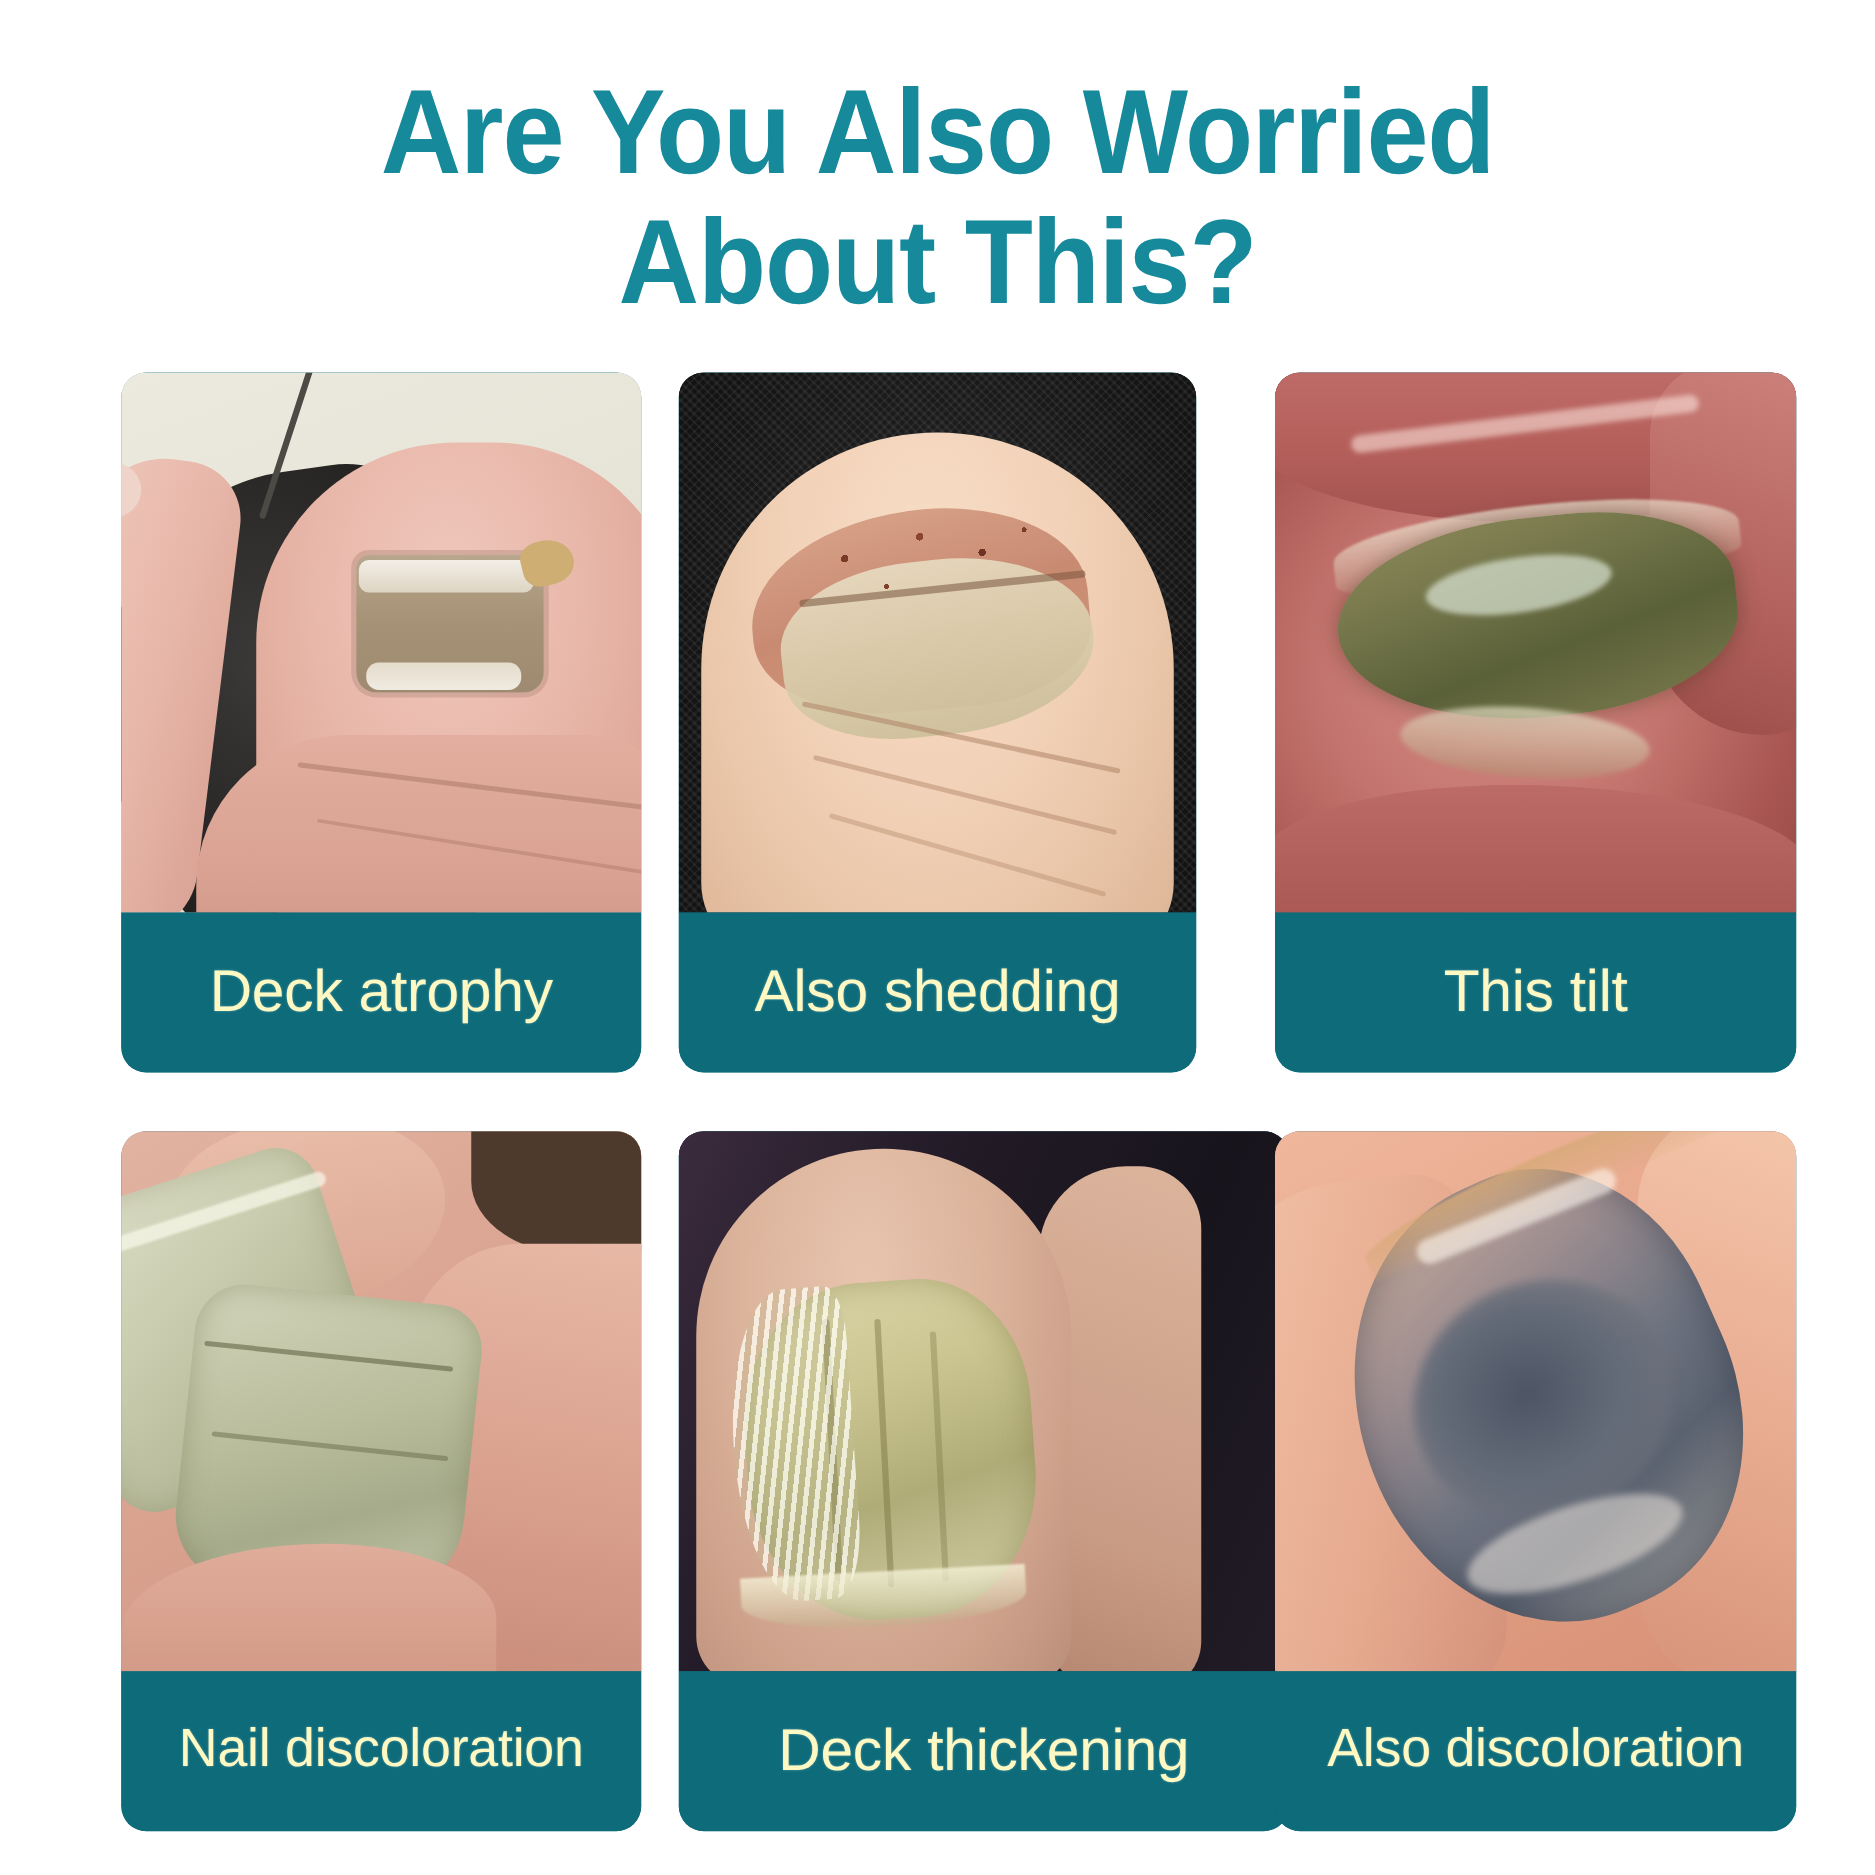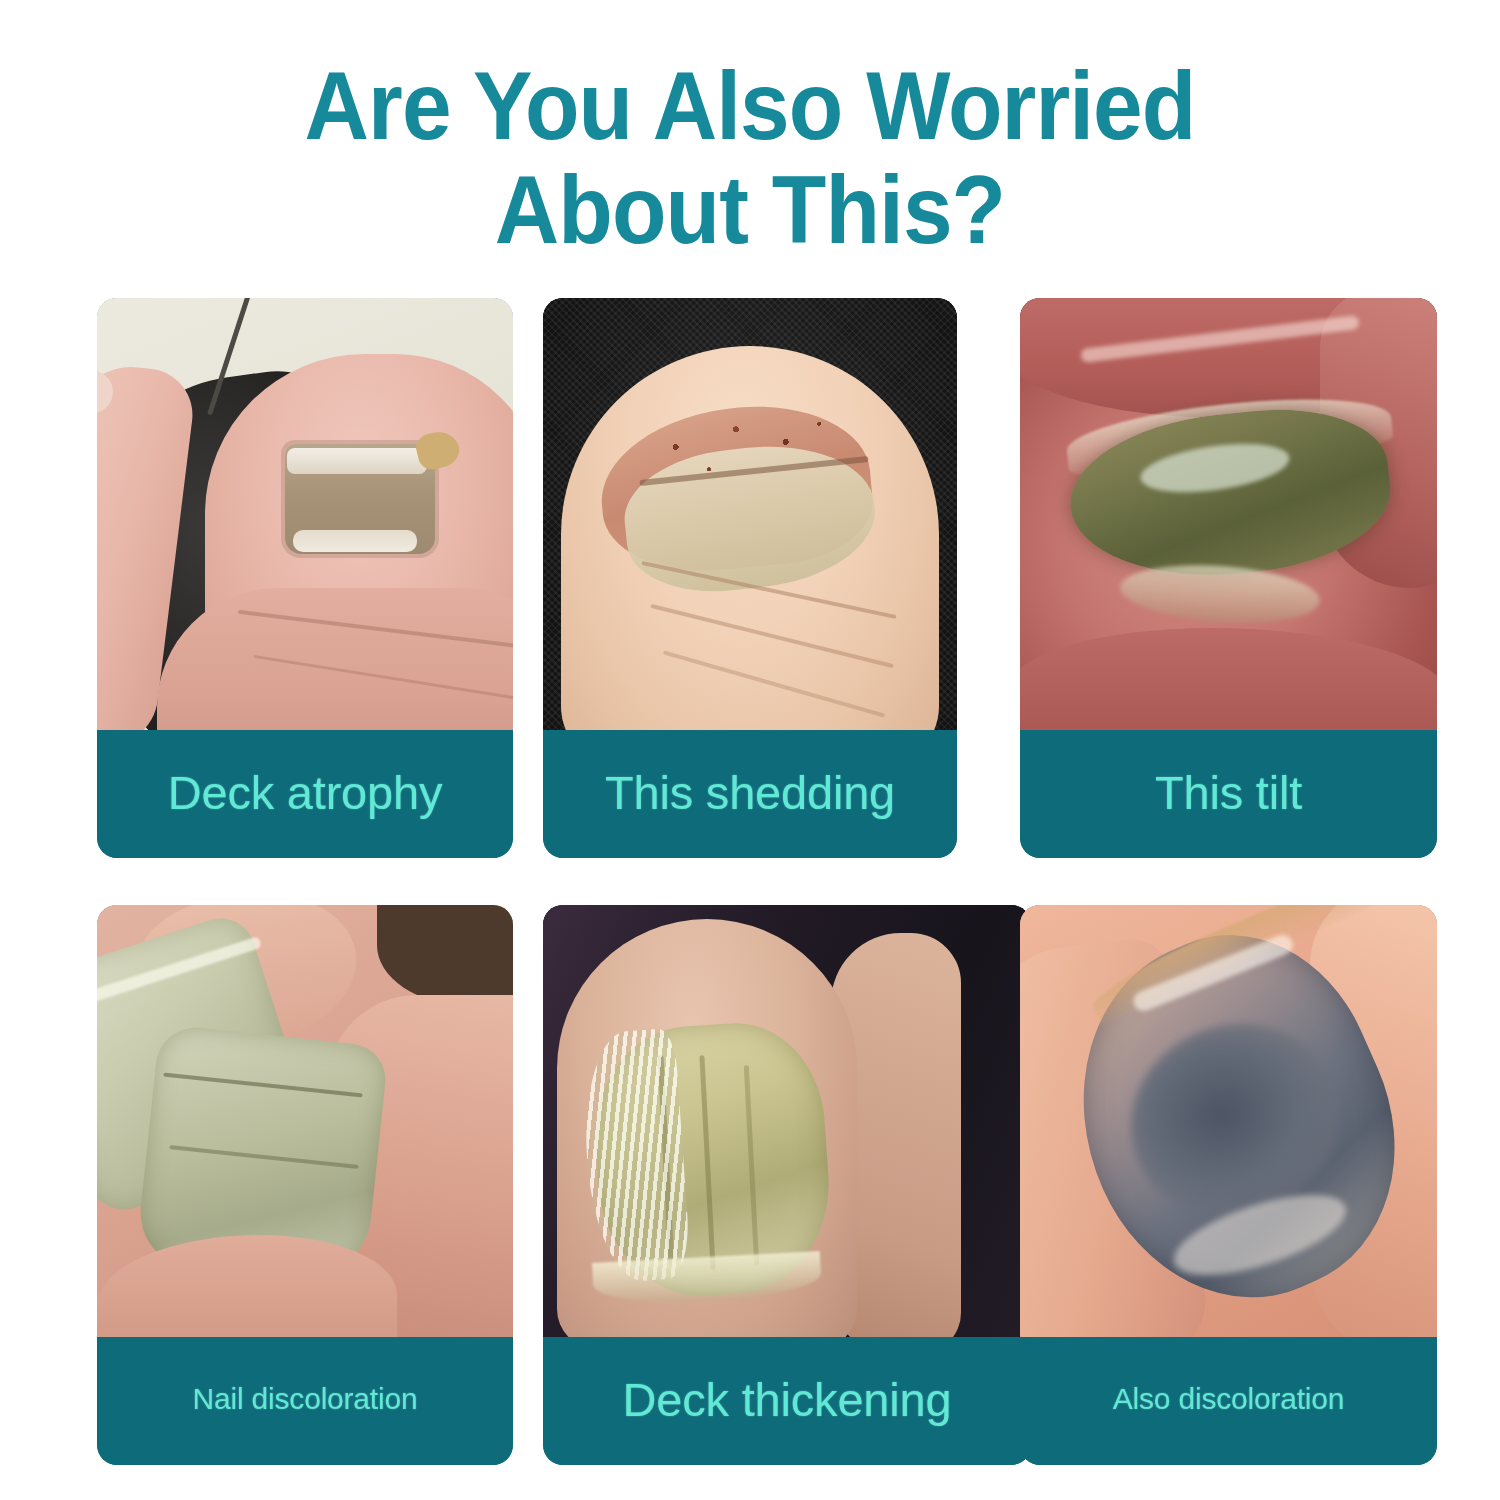--- a/index.html
+++ b/index.html
@@ -70,29 +70,29 @@
     top: 432px;
     bottom: 0;
     background: #0d6b7a;
     display: flex;
     align-items: center;
     justify-content: center;
     border-bottom-left-radius: 20px;
     border-bottom-right-radius: 20px;
   }
   .label-bar .txt {
-    color: #5eead4;
+    color: #fef9c3;
     font-size: 47px;
     font-weight: normal;
     letter-spacing: -0.2px;
     white-space: nowrap;
     padding-bottom: 4px;
     text-shadow: 0 0 2px rgba(255,255,255,0.35);
   }
-  .card.tight .label-bar .txt { font-size: 30px; }
+  .card.tight .label-bar .txt { font-size: 43px; }
 
   
   .layer { position: absolute; }
 
   
   .p1 { background: #e8e7dd; }
   .p1 .wall {
     inset: 0;
     background:
       linear-gradient(160deg, #eceadf 0%, #e6e4d6 45%, #dedccd 100%);
@@ -458,21 +458,21 @@
       <div class="layer toe"></div>
       <div class="layer nailbed"></div>
       <div class="layer nailplate"></div>
       <div class="layer gap"></div>
       <div class="layer dots"></div>
       <div class="layer w1"></div>
       <div class="layer w2"></div>
       <div class="layer w3"></div>
     </div>
     <div class="label-bar">
-      <span class="txt">This shedding</span>
+      <span class="txt">Also shedding</span>
     </div>
   </div>
 
   <div class="card">
     <div class="photo p3">
       <div class="layer skin"></div>
       <div class="layer topfold"></div>
       <div class="layer side"></div>
       <div class="layer hilite"></div>
       <div class="layer rim"></div>

